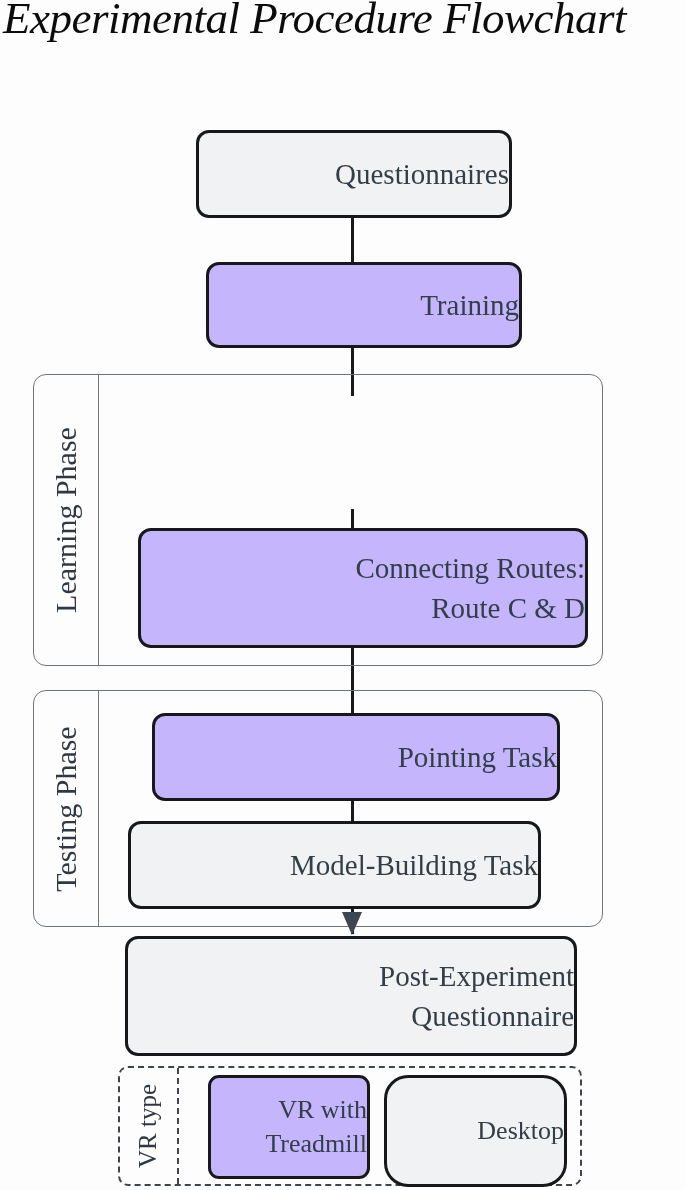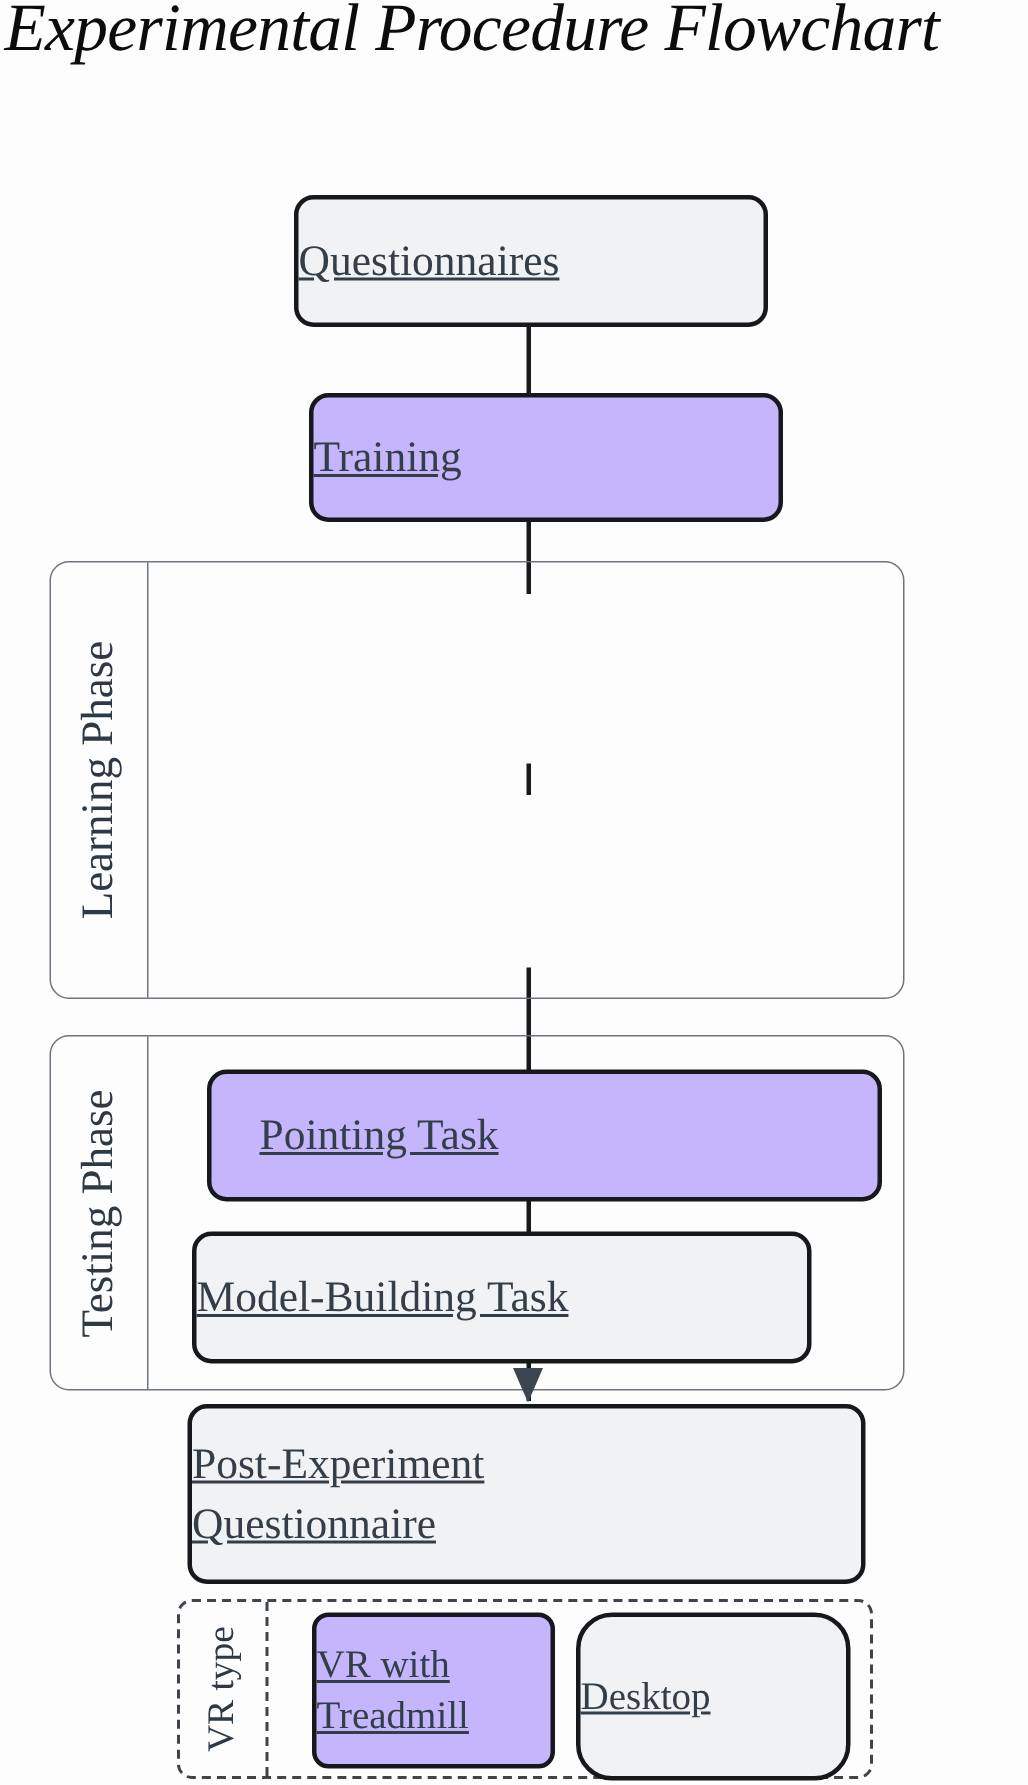--- a/index.html
+++ b/index.html
@@ -22,27 +22,26 @@
     letter-spacing: -0.5px;
   }
   
   .node {
     position: absolute;
     box-sizing: border-box;
     border: 3px solid #16181b;
     border-radius: 13px;
     display: flex;
     flex-direction: column;
-    align-items: flex-start;
+    align-items: flex-end;
     justify-content: center;
     text-align: center;
     color: #333e48;
     font-size: 29px;
     line-height: 1.38;
-    text-decoration: underline;
   }
   .node span { display: block; }
   .fill-blue { background: #c4b5fd; margin-left: 10px; }
   .fill-gray { background: #f1f2f4; }
   .small-node { font-size: 26px; line-height: 1.3; border-radius: 11px; }
   
   .group {
     position: absolute;
     box-sizing: border-box;
     border: 1.5px solid #6e757d;
@@ -120,29 +119,33 @@
     <span>Training</span>
   </div>
 
   <div class="group" style="left:33px; top:374px; width:570px; height:292px;">
     <div class="label-strip" style="width:64px;">
       <span class="rot-label">Learning Phase</span>
     </div>
     <div class="divider" style="left:64px;"></div>
 
 
+    <div class="node fill-blue" style="left:94px; top:153px; width:450px; height:120px;">
+      <span>Connecting Routes:</span>
+      <span>Route C &amp; D</span>
+    </div>
   </div>
 
   <div class="group" style="left:33px; top:690px; width:570px; height:237px;">
     <div class="label-strip" style="width:64px;">
       <span class="rot-label">Testing Phase</span>
     </div>
     <div class="divider" style="left:64px;"></div>
 
-    <div class="node fill-blue" style="left:94px; top:22px; width:450px; height:88px;padding-left:32px;">
+    <div class="node fill-blue" style="left:108px; top:22px; width:408px; height:88px;padding-left:32px;">
       <span>Pointing Task</span>
     </div>
 
     <div class="node fill-gray" style="left:94px; top:130px; width:413px; height:88px;">
       <span>Model-Building Task</span>
     </div>
   </div>
 
   <div class="arrow-head"></div>
 

